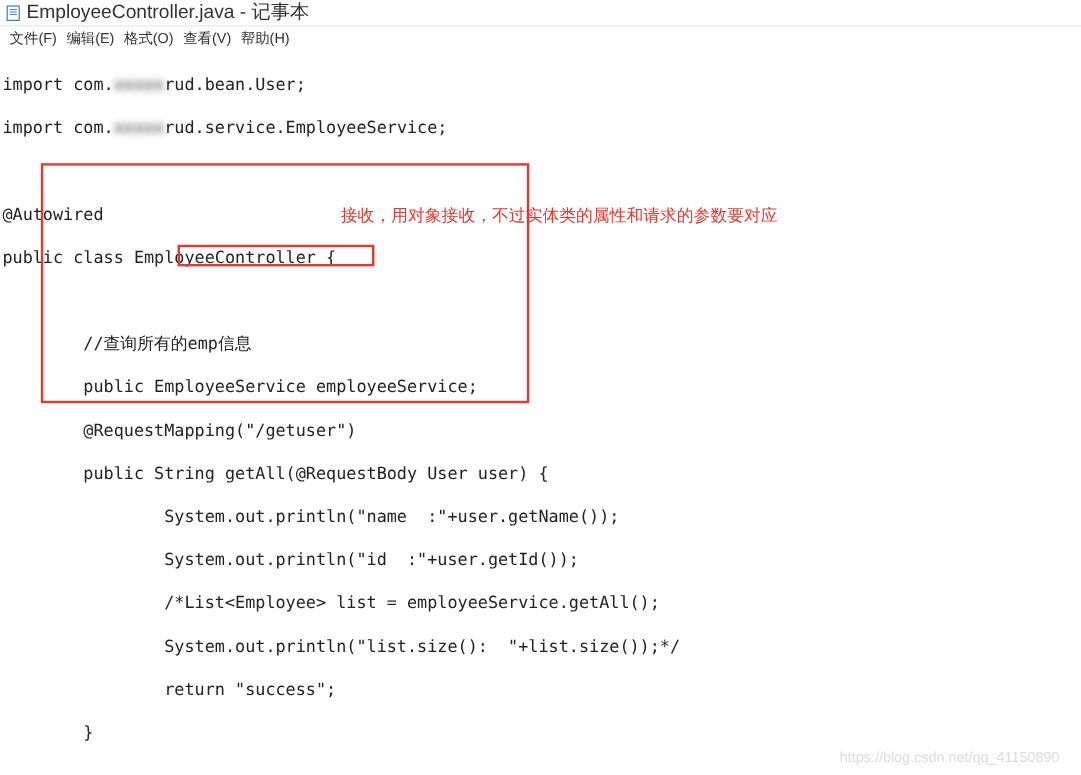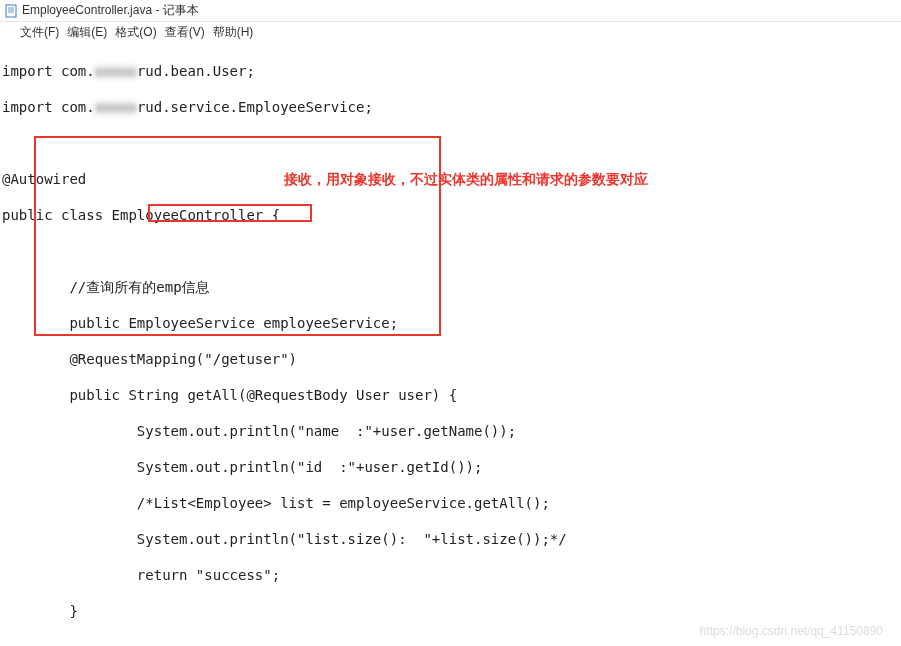--- a/index.html
+++ b/index.html
@@ -14,37 +14,37 @@
       height: 646px;
       overflow: hidden;
       position: relative;
     }
     .titlebar {
       height: 22px;
       background: #ffffff;
       display: flex;
       align-items: center;
       padding: 0 4px;
-      font-size: 12px;
+      font-size: 16px;
       color: #333;
       border-bottom: 1px solid #e8e8e8;
     }
     .titlebar-icon {
       width: 14px;
       height: 14px;
       margin-right: 4px;
       display: inline-flex;
       align-items: center;
       justify-content: center;
     }
     .menubar {
       height: 20px;
       display: flex;
       align-items: center;
-      padding: 0 20px;
+      padding: 0 8px;
       font-size: 12px;
       color: #333;
       gap: 8px;
     }
     .menu-item {
       cursor: pointer;
     }
     .content {
       padding: 2px 0 0 2px;
       font-family: "Microsoft YaHei", Consolas, monospace;
@@ -145,16 +145,16 @@
 
 
 
 
 
 
 
 
   <div class="red-box-outer" style="left:34px; top:94px; width:407px; height:200px;"></div>
   <div class="red-box-inner" style="left:148px; top:162px; width:164px; height:18px;"></div>
-  <div class="red-text" style="left:284px; top:128px;font-weight:bold;">接收，用对象接收，不过实体类的属性和请求的参数要对应</div>
+  <div class="red-text" style="left:284px; top:128px;">接收，用对象接收，不过实体类的属性和请求的参数要对应</div>
 </div>
 
 <div class="watermark">https://blog.csdn.net/qq_41150890</div>
 
 </body></html>

